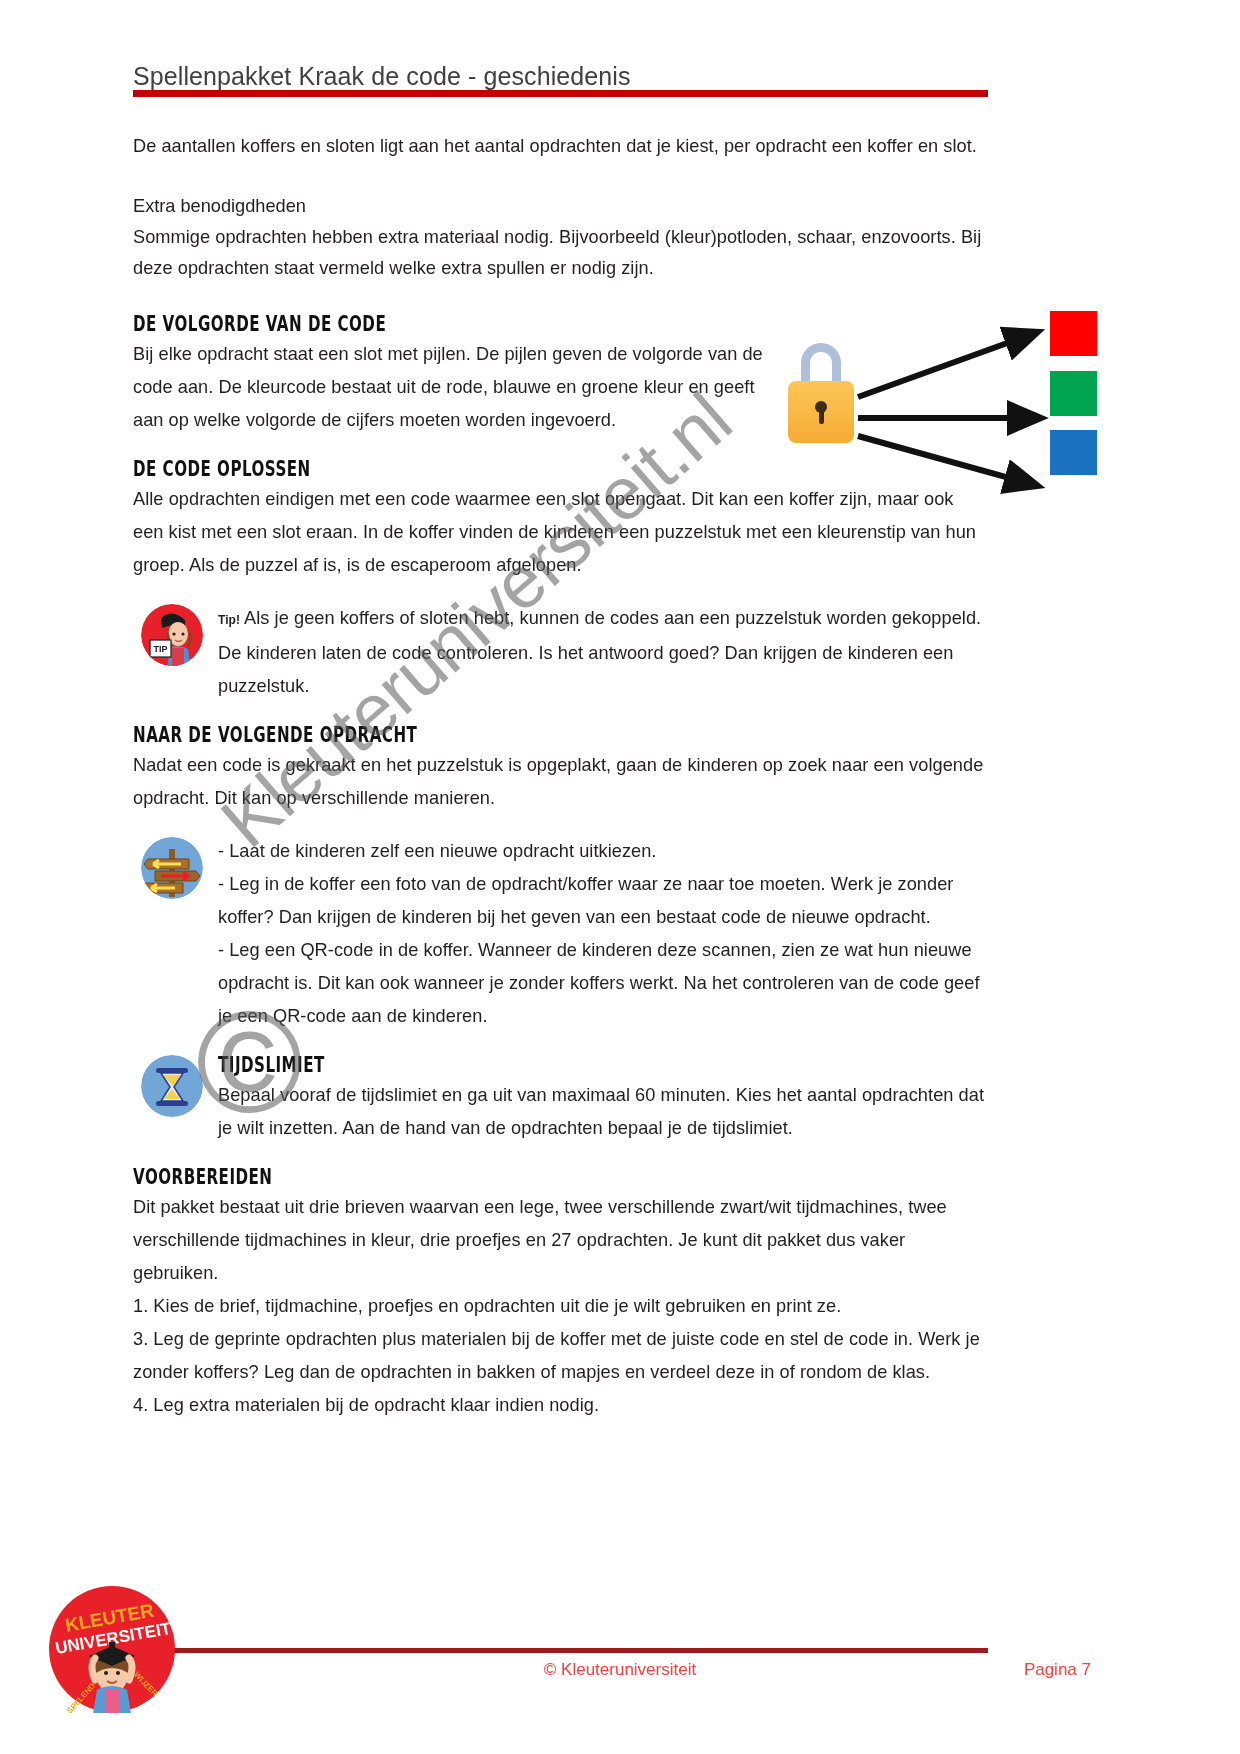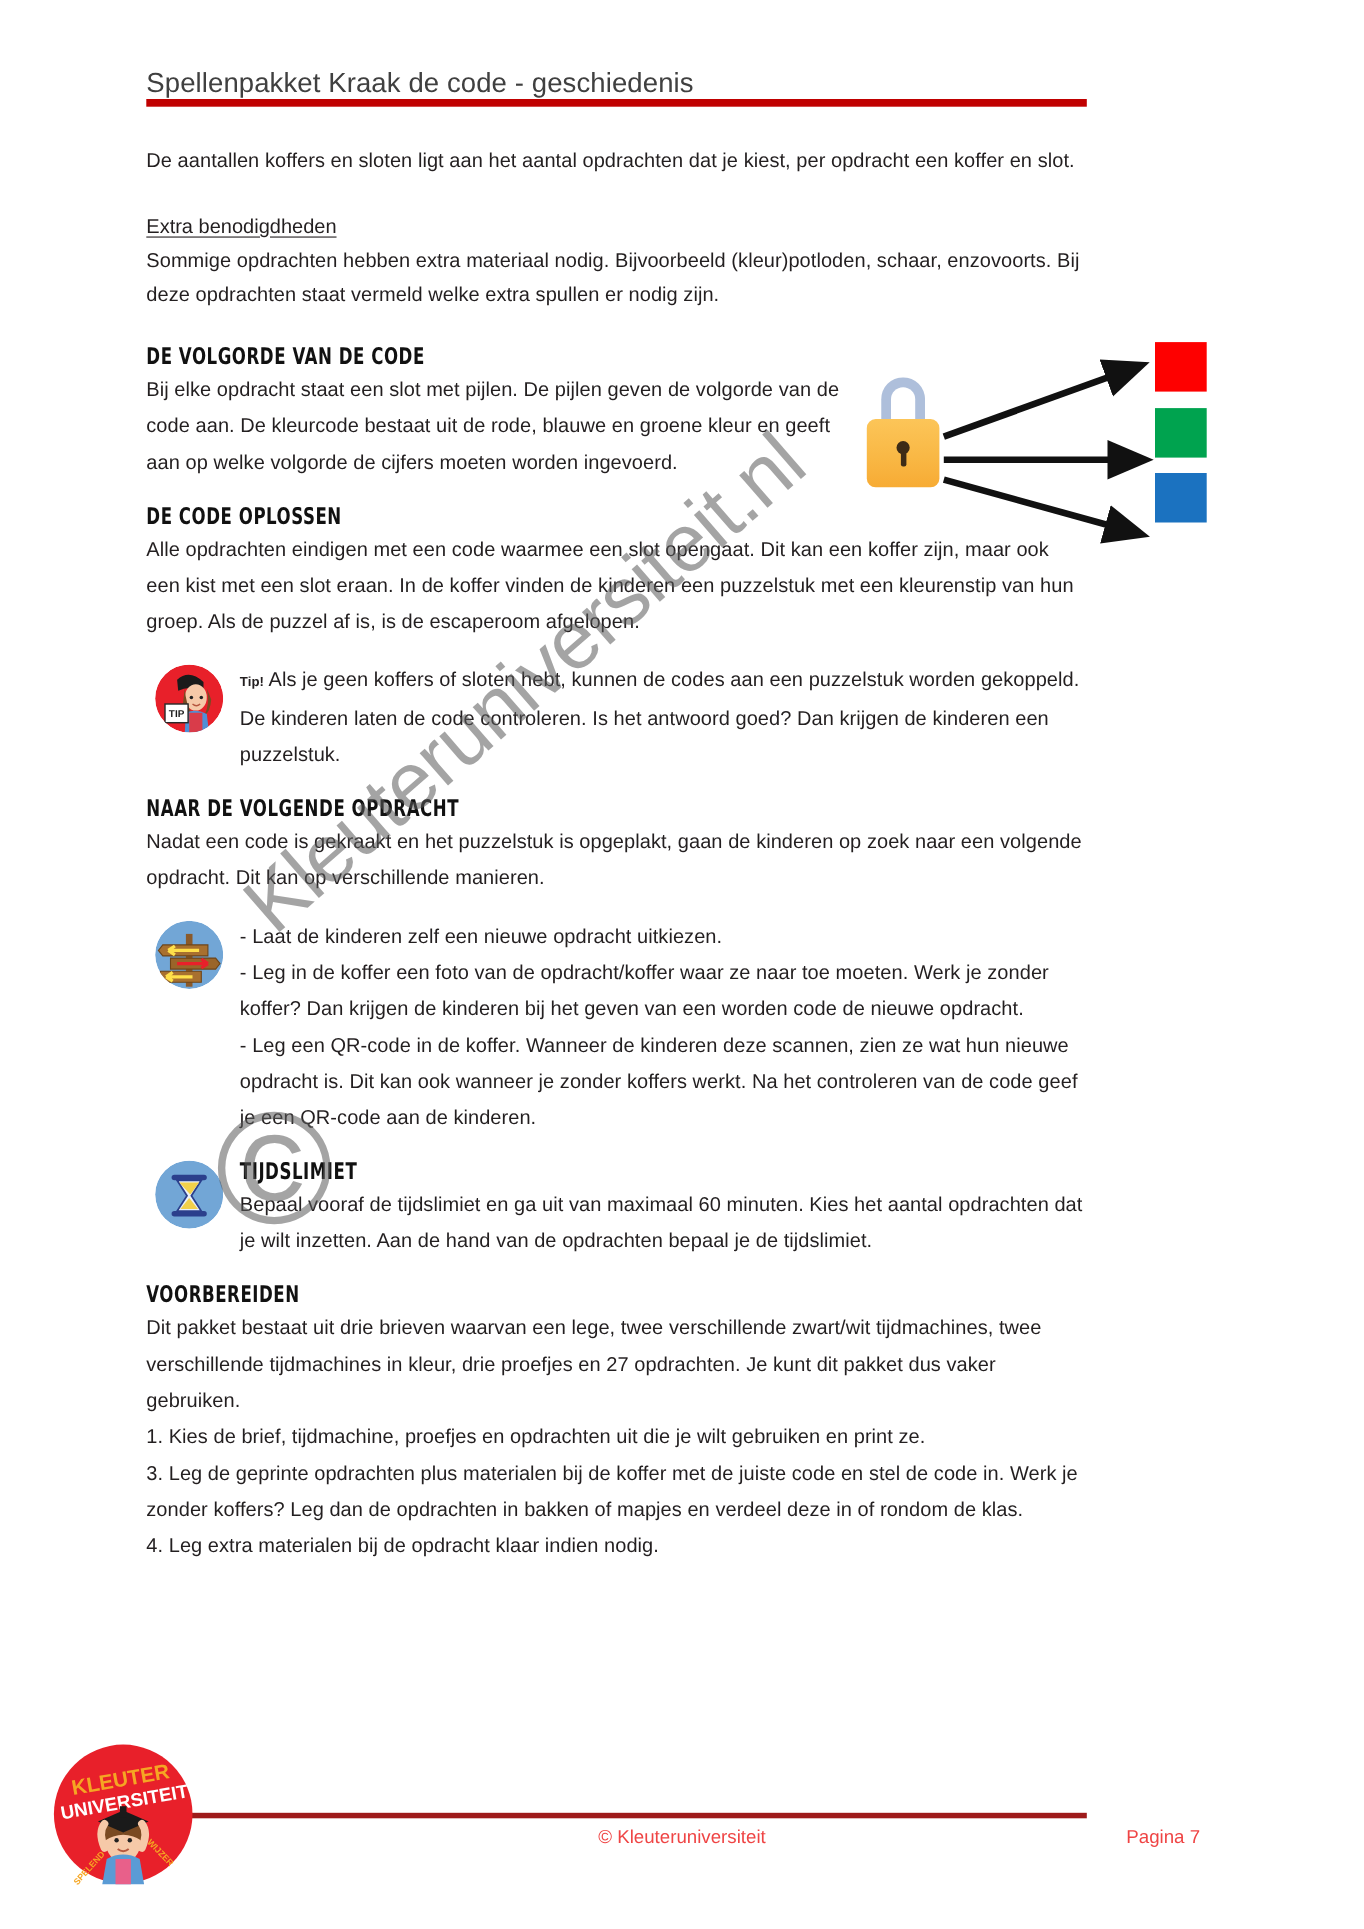--- a/index.html
+++ b/index.html
@@ -62,21 +62,20 @@
   p.body.tight { line-height: 31px; }
 
   .spacer-sm { height: 20px; }
   .spacer-md { height: 28px; }
 
   .underline-head {
     margin: 0;
     font-size: 18.2px;
     line-height: 31px;
     color: #231f20;
-    text-decoration: underline;
     text-underline-offset: 3px;
   }
 
   h2.section {
     margin: 0 0 2px 0;
     font-family: "DejaVu Sans Condensed", "Liberation Sans Narrow", "Liberation Sans", sans-serif;
     font-size: 21px;
     font-weight: 700;
     letter-spacing: 0.6px;
     color: #111;
@@ -318,21 +317,21 @@
             <polygon points="14,34 55,34 59,39 55,44 14,44" fill="#9a6529" stroke="#6d4418" stroke-width="1"></polygon>
             <path d="M20 39 L48 39 M48 39 L42 35 M48 39 L42 43" stroke="#e8202a" stroke-width="3" fill="none"></path>
           </g>
           <g>
             <polygon points="5,46 42,46 42,56 5,56 1,51" fill="#a8702f" stroke="#6d4418" stroke-width="1"></polygon>
             <path d="M10 51 L34 51 M10 51 L16 47 M10 51 L16 55" stroke="#ffe04a" stroke-width="3" fill="none"></path>
           </g>
         </svg>
       </div>
       <p class="body">- Laat de kinderen zelf een nieuwe opdracht uitkiezen.</p>
-      <p class="body">- Leg in de koffer een foto van de opdracht/koffer waar ze naar toe moeten. Werk je zonder koffer? Dan krijgen de kinderen bij het geven van een worden code de nieuwe opdracht.</p>
+      <p class="body">- Leg in de koffer een foto van de opdracht/koffer waar ze naar toe moeten. Werk je zonder koffer? Dan krijgen de kinderen bij het geven van een bestaat code de nieuwe opdracht.</p>
       <p class="body">- Leg een QR-code in de koffer. Wanneer de kinderen deze scannen, zien ze wat hun nieuwe opdracht is. Dit kan ook wanneer je zonder koffers werkt. Na het controleren van de code geef je een QR-code aan de kinderen.</p>
     </div>
 
     <div class="spacer-sm"></div>
 
     <div class="callout">
       <div class="round-icon">
         <svg viewBox="0 0 62 62" width="62" height="62">
           <circle cx="31" cy="31" r="31" fill="#72a6d6"></circle>
           <rect x="15" y="13" width="32" height="5" rx="2.5" fill="#2b3f8c"></rect>

